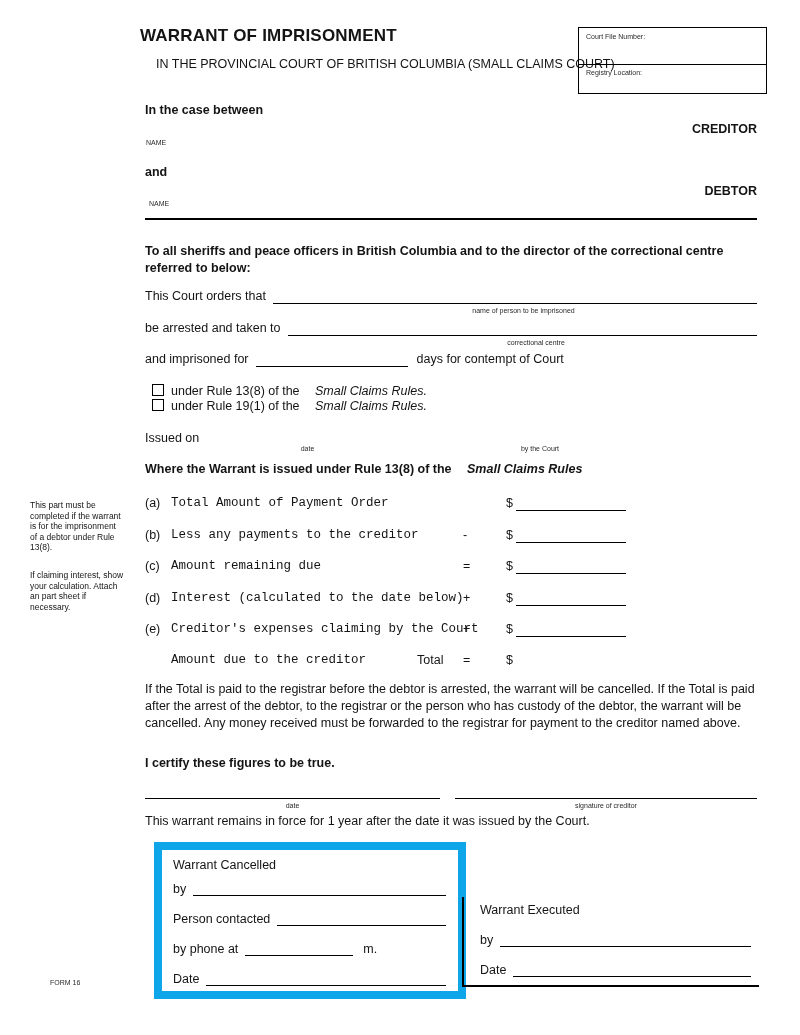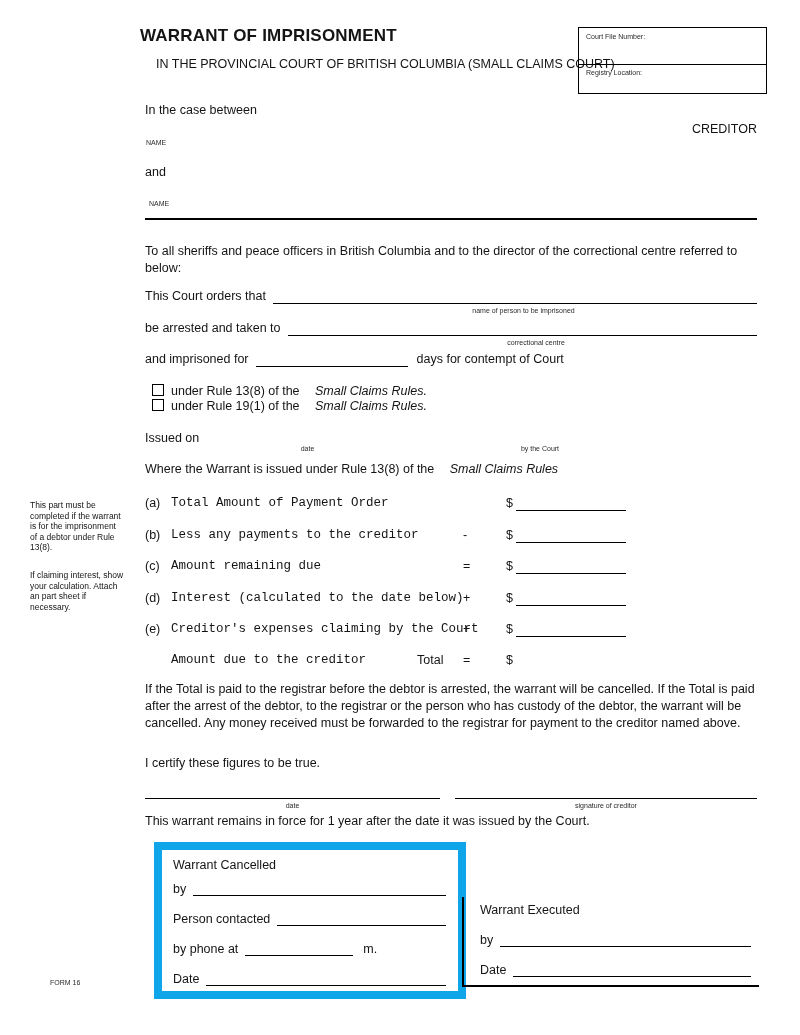--- a/index.html
+++ b/index.html
@@ -2,21 +2,21 @@
 <html><head>
 <meta charset="utf-8">
 <style>
   html,body{margin:0;padding:0;background:#fff;}
   .page{
     position:relative;width:800px;height:1035px;background:#ffffff;
     font-family:"Liberation Sans",sans-serif;color:#141414;overflow:hidden;
     -webkit-font-smoothing:antialiased;
   }
   .abs{position:absolute;}
-  .b{font-weight:normal;}
+  .b{font-weight:bold;}
   .i{font-style:italic;margin-left:12px;}
   .t12{font-size:12.5px;line-height:16px;}
   .t7{font-size:7px;line-height:9px;color:#2a2a2a;}
   .t8{font-size:8.5px;line-height:10.5px;}
   .title{font-size:17px;font-weight:bold;letter-spacing:.2px;}
   .subtitle{font-size:12.5px;}
   .right757{right:43px;text-align:right;}
   
   .courtbox{left:578px;top:27px;width:187px;height:65px;border:1.5px solid #000;}
   .courtbox .cell1{position:absolute;left:0;top:0;right:0;height:36px;border-bottom:1.5px solid #000;}
@@ -59,20 +59,21 @@
     <div class="cell1">
       <span class="lab t7">Court File Number:</span>
     </div>
     <span class="lab t7" style="top:40px;">Registry Location:</span>
   </div>
 
   <div class="abs t12 b" style="left:145px;top:102px;">In the case between</div>
   <div class="abs t12 b right757" style="top:121px;left:400px;">CREDITOR</div>
   <div class="abs t7" style="left:146px;top:138px;">NAME</div>
   <div class="abs t12 b" style="left:145px;top:164px;">and</div>
+  <div class="abs t12 b right757" style="top:183px;left:400px;">DEBTOR</div>
   <div class="abs t7" style="left:149px;top:199px;">NAME</div>
   <div class="abs thickline" style="top:218px;"></div>
 
   <div class="abs t12 b" style="left:145px;top:243px;width:620px;line-height:17px;">To all sheriffs and peace officers in British Columbia and to the director of the correctional centre referred to below:</div>
 
   <div class="frow t12" style="top:288px;">
     <span class="lbl">This Court orders that</span>
     <span class="fill"></span>
   </div>
   <div class="cap t7" style="left:290px;top:306px;width:467px;">name of person to be imprisoned</div>

